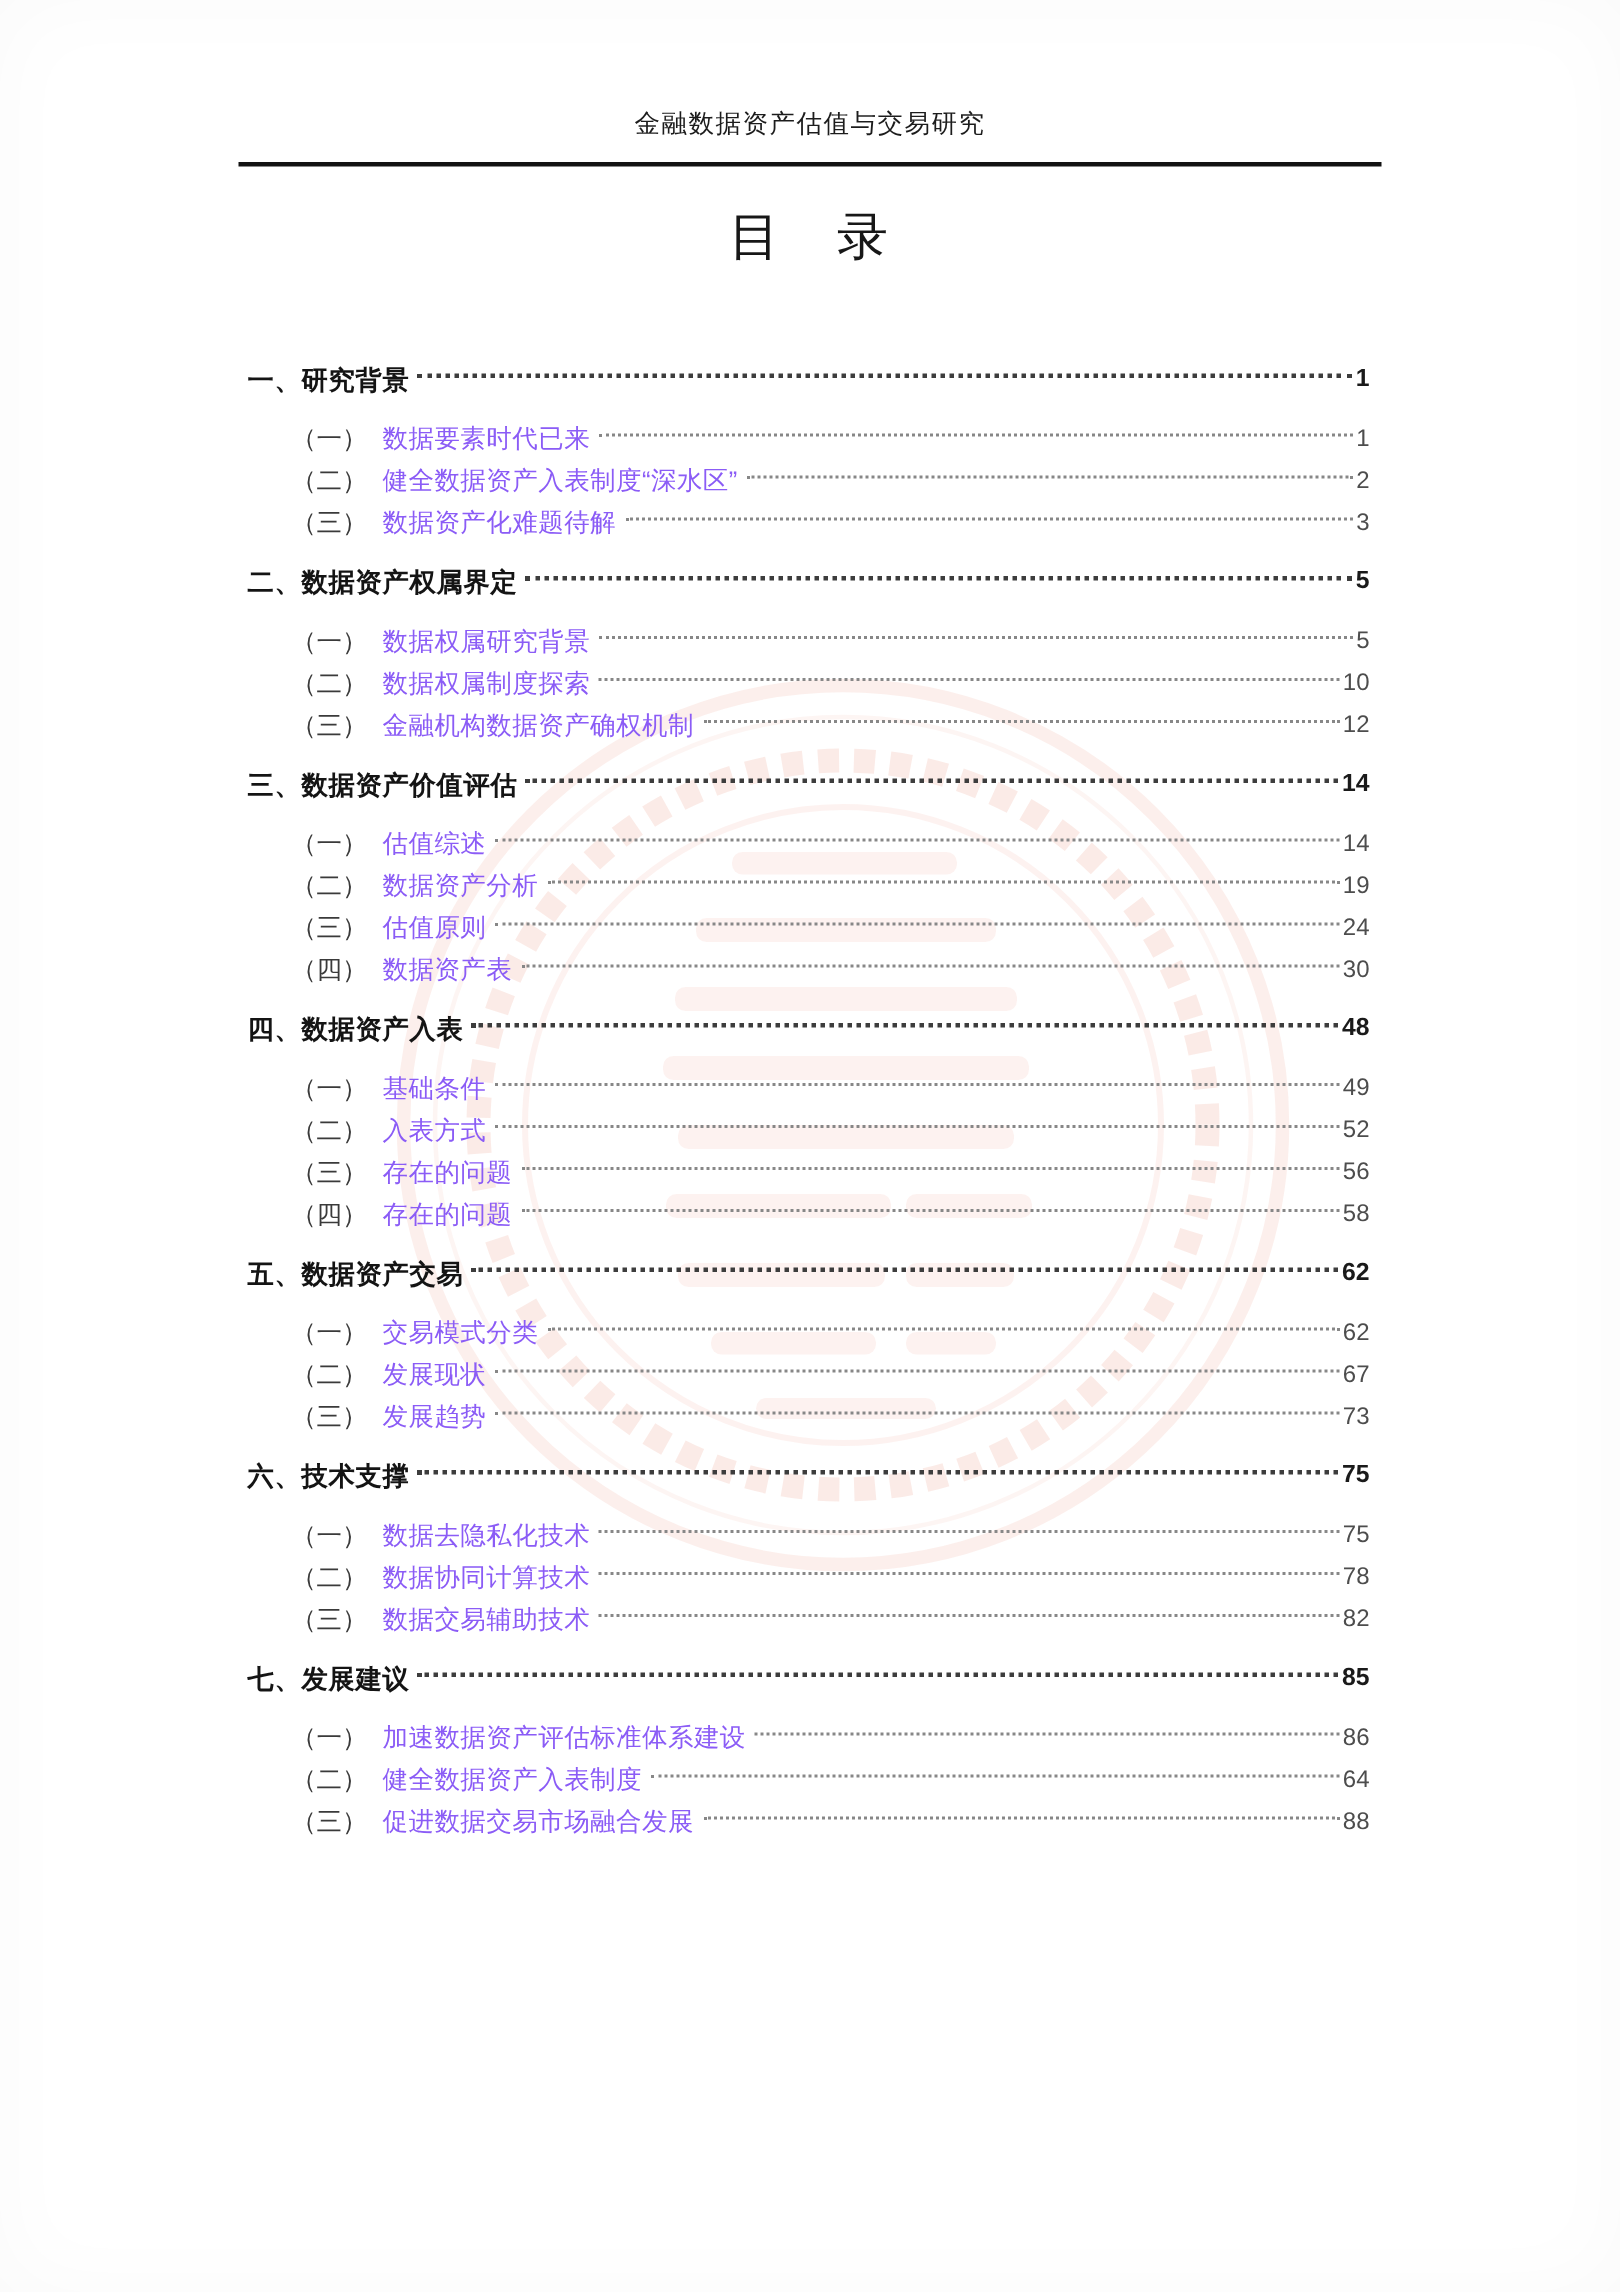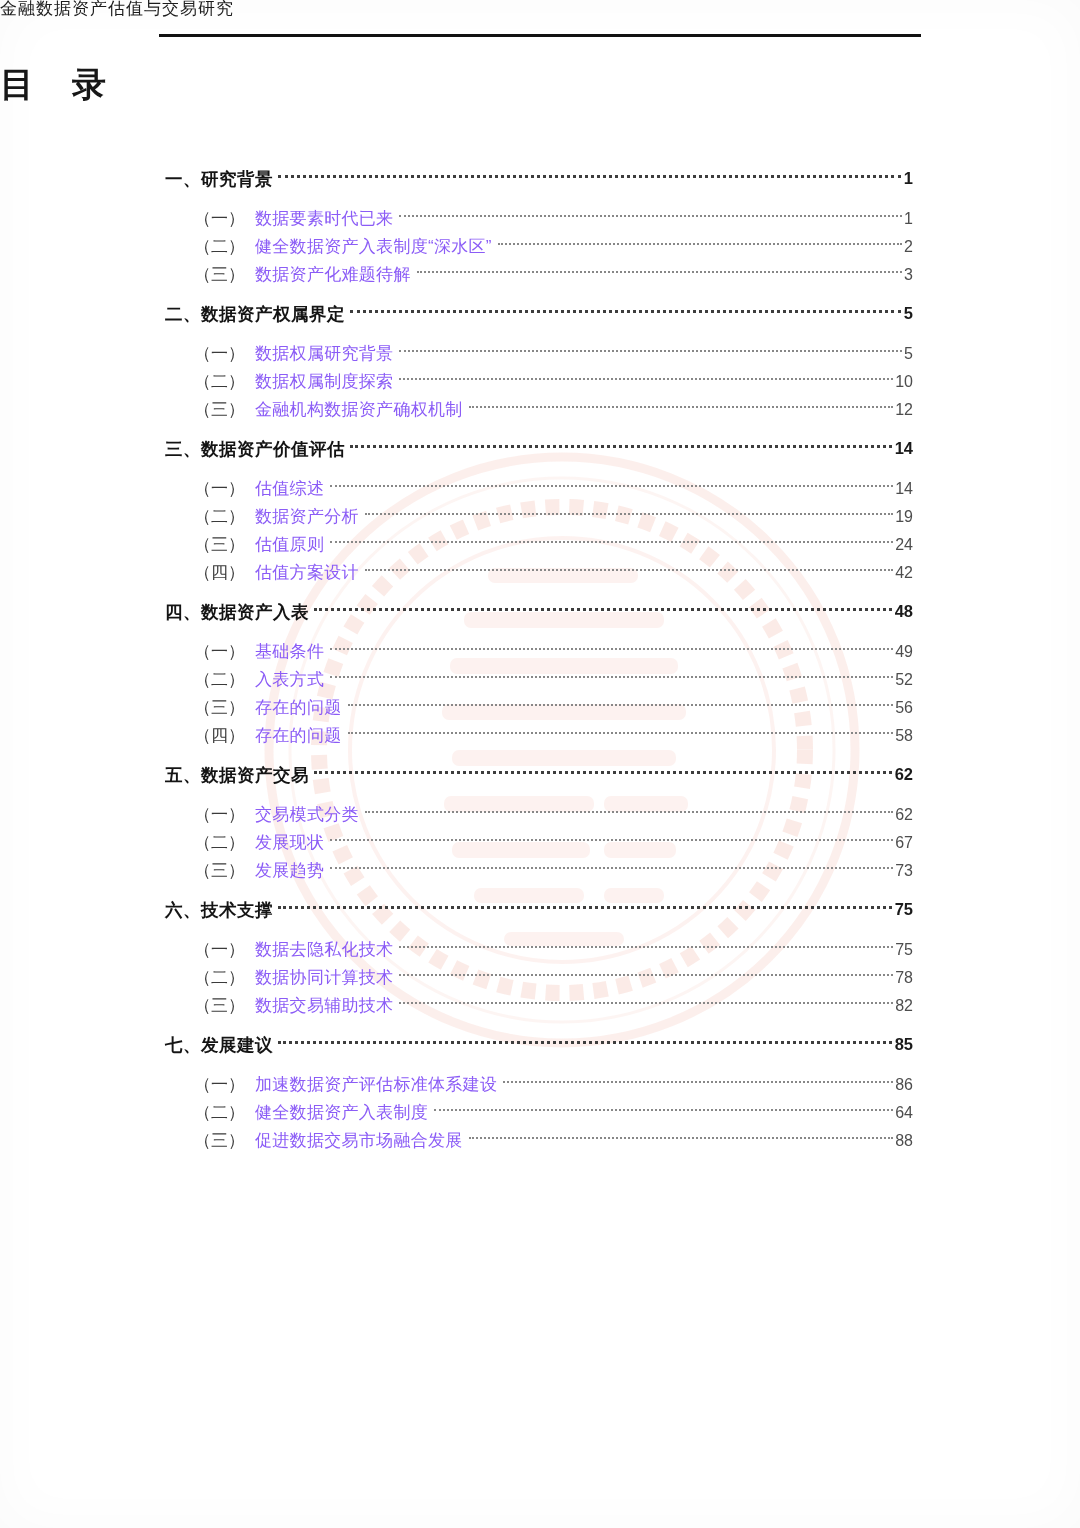--- a/index.html
+++ b/index.html
@@ -7,33 +7,33 @@
     width:1080px;height:1528px;position:relative;overflow:hidden;
     font-family:"Liberation Sans","DejaVu Sans",sans-serif;
     -webkit-font-smoothing:antialiased;
   }
   .page{
     position:relative;width:1080px;height:1528px;background:#fff;
     box-shadow:inset 0 0 60px rgba(0,0,0,0.025);
   }
   
   .running-head{
-    
+    padding-top:74px;text-align:center;
     font-family:"Liberation Serif","DejaVu Serif",serif;
     font-size:17px;line-height:1.1;color:#1c1c1c;letter-spacing:1px;
     position:relative;z-index:2;
   }
   .head-rule{
     margin:15px auto 0 auto;width:762px;height:3px;background:#121212;
     position:relative;z-index:2;
   }
   
   .toc-title{
-    margin:30px 0 0 0;
-    font-size:34px;font-weight:700;color:#171717;line-height:1;
+    margin:30px 0 0 0;text-align:center;
+    font-size:34px;font-weight:400;color:#171717;line-height:1;
     letter-spacing:2px;position:relative;z-index:2;
   }
   
   .watermark{
     position:absolute;left:252px;top:440px;z-index:1;pointer-events:none;
   }
   
   .toc{
     position:relative;z-index:2;
     margin:64px 0 0 165px;width:748px;
@@ -185,23 +185,23 @@
 
     <div class="row item-row">
       <span class="i-marker">（三）</span>
       <span class="i-label">估值原则</span>
       <span class="leader"></span>
       <span class="i-page">24</span>
     </div>
 
     <div class="row item-row">
       <span class="i-marker">（四）</span>
-      <span class="i-label">估值方案设计</span>
-      <span class="leader"></span>
-      <span class="i-page">42</span>
+      <span class="i-label">数据资产表</span>
+      <span class="leader"></span>
+      <span class="i-page">30</span>
     </div>
   </div>
     </section>
 
     <section class="toc-section">
       <div class="row head-row">
         <span class="h-label">四、数据资产入表</span>
         <span class="leader"></span>
         <span class="h-page">48</span>
       </div>

